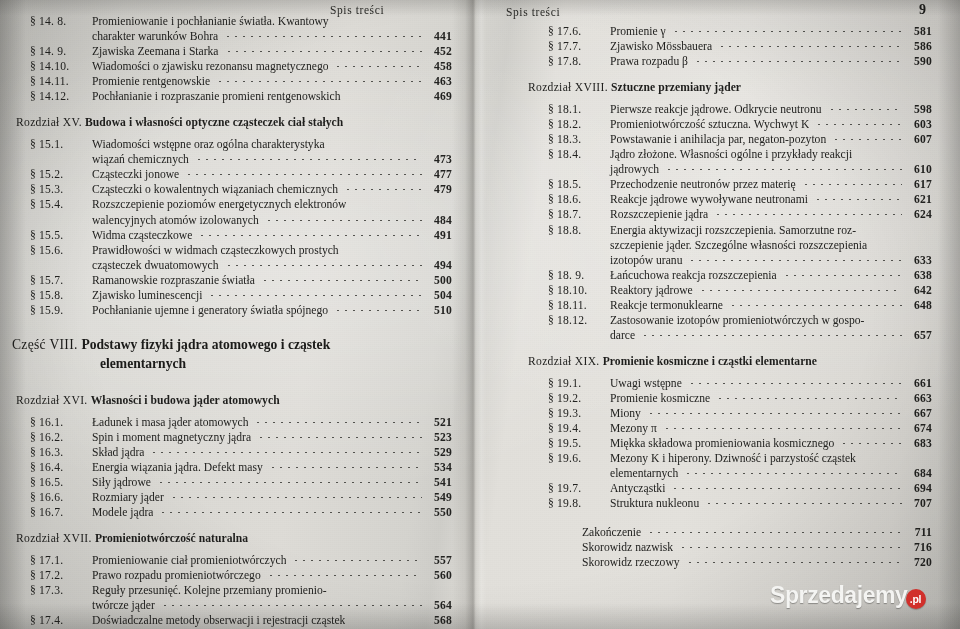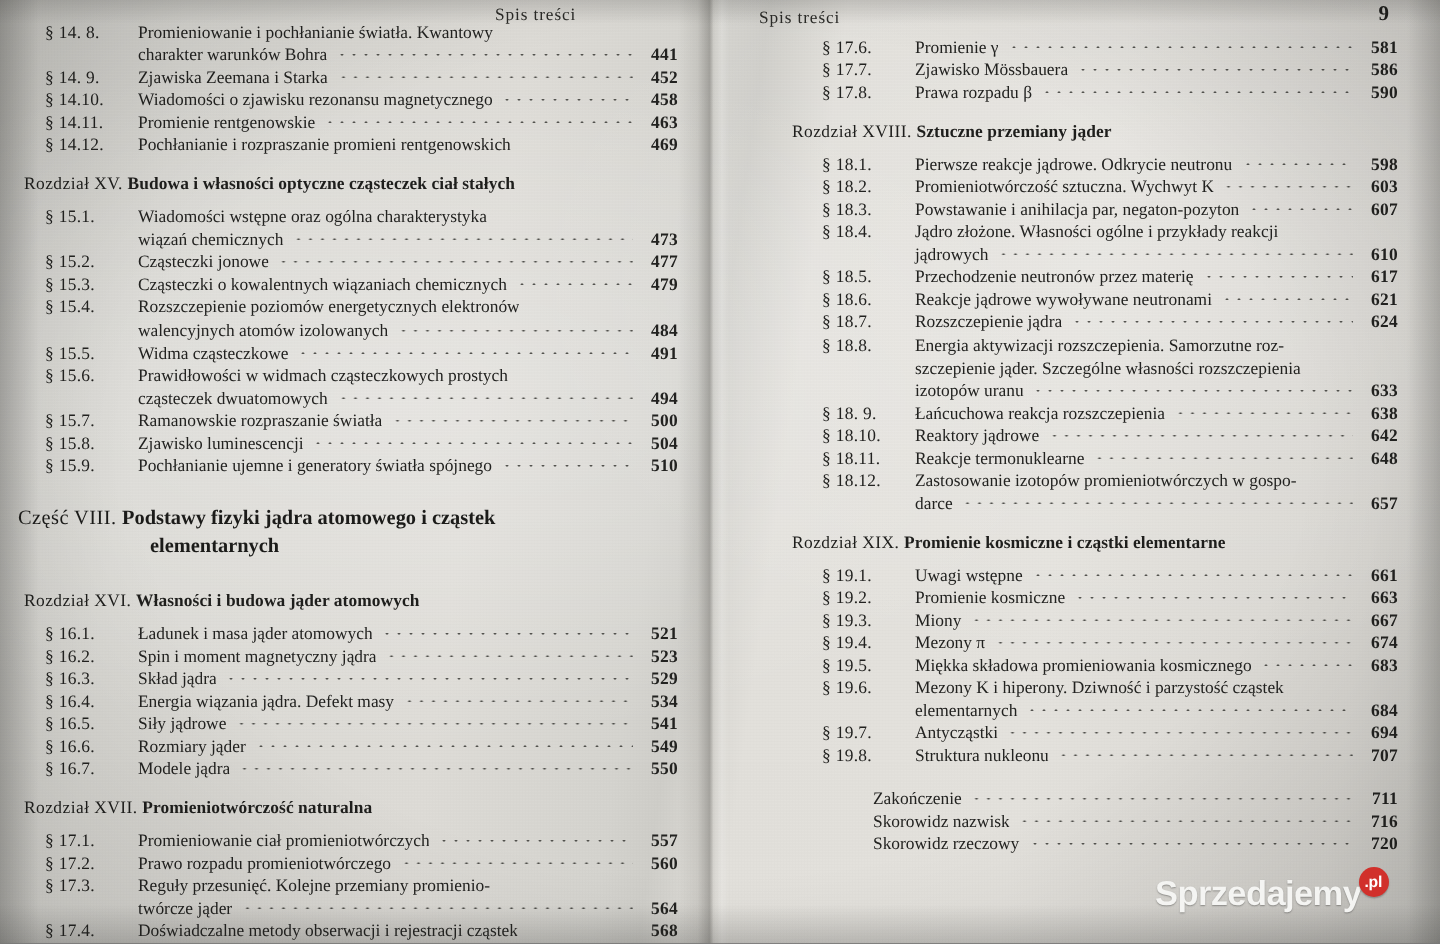--- a/index.html
+++ b/index.html
@@ -193,21 +193,21 @@
   }
   .part .lead { font-weight: normal; letter-spacing: .3px; }
   .part .bold { font-weight: bold; }
   .part .l2 { display: block; padding-left: 88px; font-weight: bold; }
 
   
   .watermark {
     position: absolute;
     left: 770px; top: 582px;
     display: flex;
-    align-items: flex-start;
+    align-items: flex-end;
     font-family: "Liberation Sans", sans-serif;
     user-select: none;
     pointer-events: none;
   }
   .watermark .wm-text {
     font-size: 23px;
     font-weight: bold;
     color: #f4f4f2;
     letter-spacing: -0.4px;
     text-shadow: 0 1px 1px rgba(60,60,58,.45);

